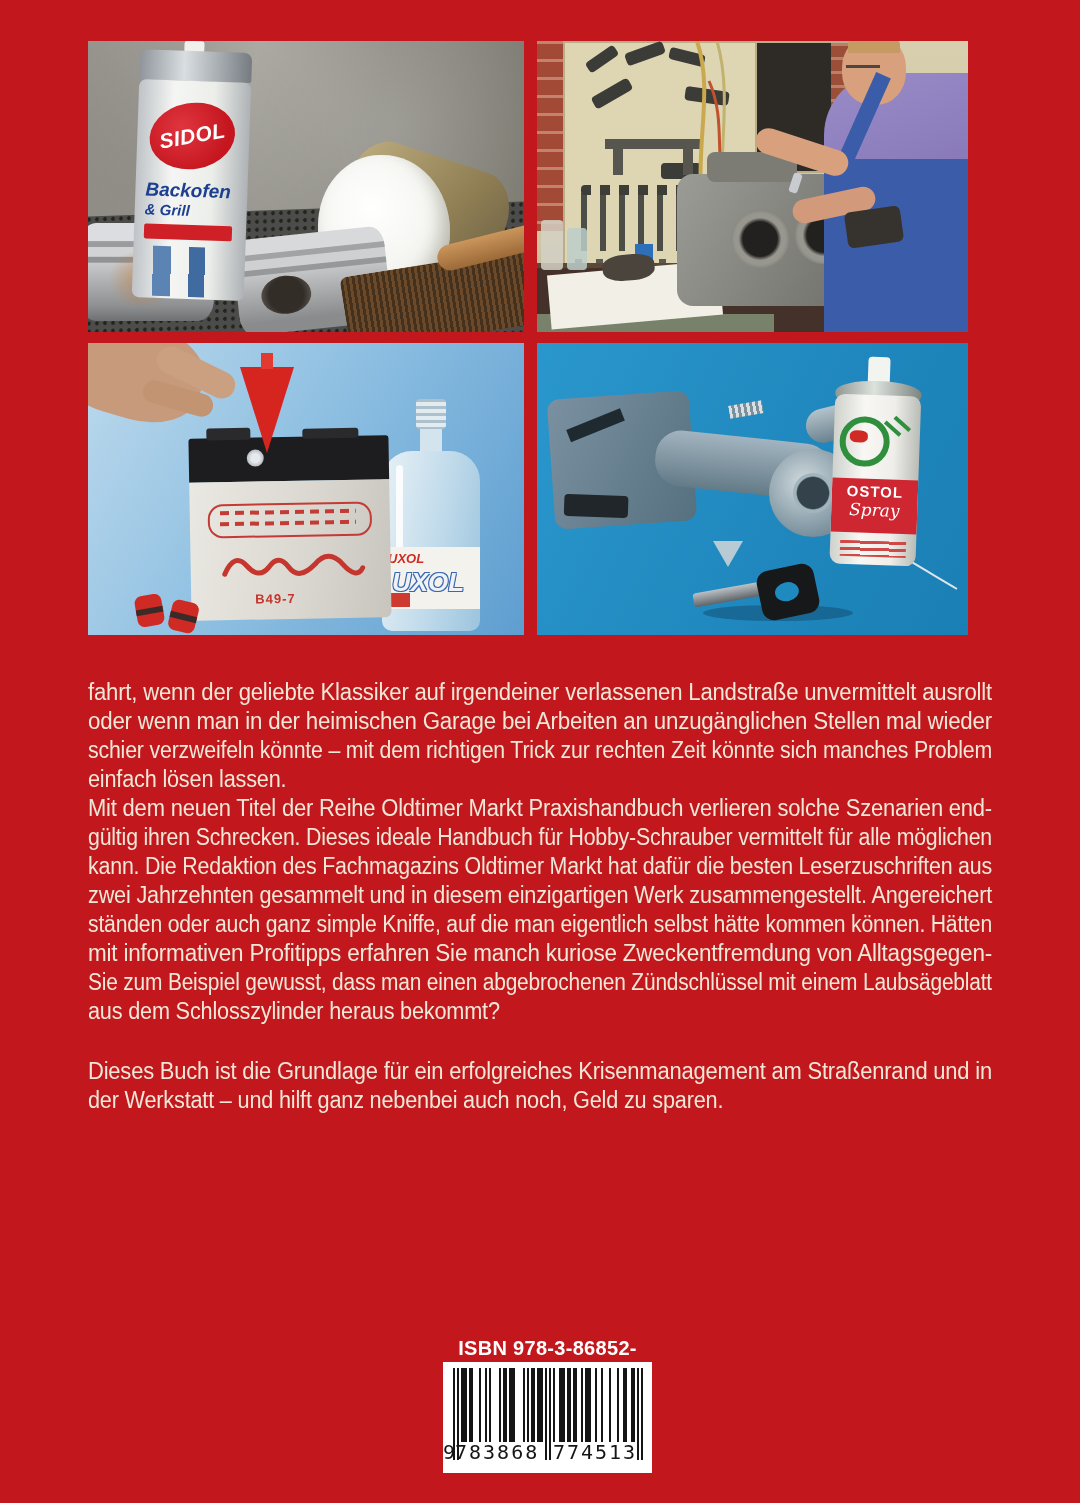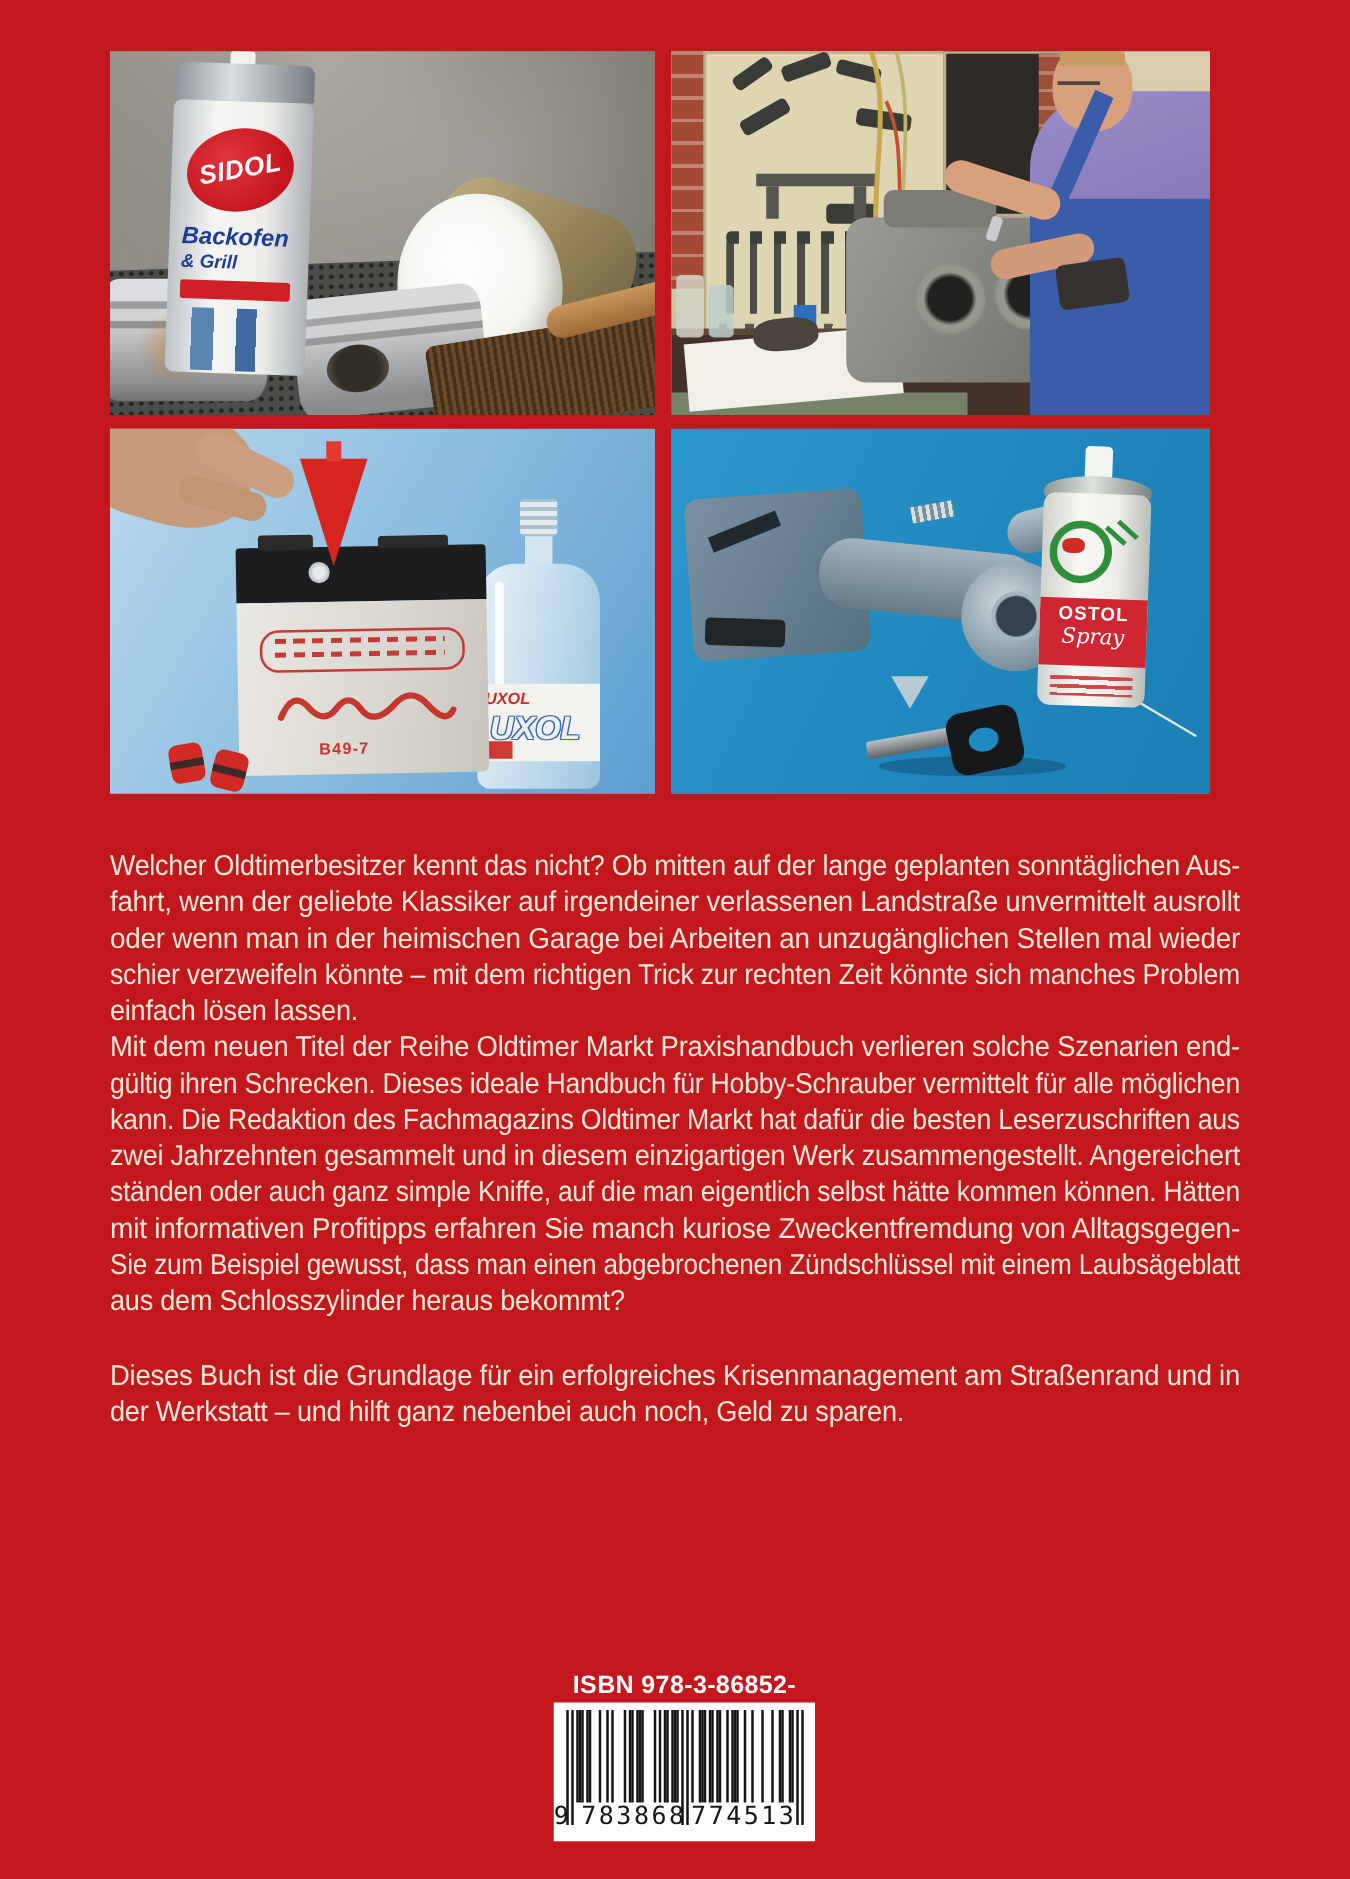--- a/index.html
+++ b/index.html
@@ -191,21 +191,21 @@
 
   
   #isbn-label{position:absolute;left:443px;top:1337px;width:209px;text-align:center;
     color:#ffffff;font-weight:bold;font-size:20px;letter-spacing:.3px;}
   #barcode-box{position:absolute;left:443px;top:1362px;width:209px;height:111px;background:#ffffff;}
   #bars{position:absolute;left:10px;top:6px;width:190px;height:100px;}
   .bar{position:absolute;top:0;width:2px;height:74px;background:#151515;}
   .bar.tall{height:92px;}
   .bdig{position:absolute;top:72px;color:#151515;font-family:"DejaVu Sans Mono",monospace;font-size:20px;line-height:24px;}
   #bd0{left:-10px;}
-  #bd1{left:12px;width:67px;text-align:center;letter-spacing:2px;}
+  #bd1{left:2px;width:67px;text-align:center;letter-spacing:2px;}
   #bd2{left:98px;width:88px;text-align:center;letter-spacing:2px;}
 </style>
 </head>
 <body>
 
 <div class="photo" id="photo1">
   <div class="abs p1-wall"></div>
   <div class="abs p1-mat"></div>
   <div class="abs p1-cyl"></div>
   <div class="abs p1-foam"></div>
@@ -333,21 +333,20 @@
       <div class="abs p4-lines"></div>
     </div>
   </div>
   <div class="abs p4-keyshadow"></div>
   <div class="abs p4-blade"></div>
   <div class="abs p4-keyhead"></div>
 </div>
 
 <div id="body-text">
     <div class="paragraph">
-      <div class="line full"><span class="line-inner" style="transform: scaleX(0.93408);">Welcher Oldtimerbesitzer kennt das nicht? Ob mitten auf der lange geplanten sonntäglichen Aus-</span></div>
       <div class="line full"><span class="line-inner" style="transform: scaleX(0.961846);">fahrt, wenn der geliebte Klassiker auf irgendeiner verlassenen Landstraße unvermittelt ausrollt</span></div>
       <div class="line full"><span class="line-inner" style="transform: scaleX(0.969567);">oder wenn man in der heimischen Garage bei Arbeiten an unzugänglichen Stellen mal wieder</span></div>
       <div class="line full"><span class="line-inner" style="transform: scaleX(0.926868);">schier verzweifeln könnte – mit dem richtigen Trick zur rechten Zeit könnte sich manches Problem</span></div>
       <div class="line last"><span class="line-inner" style="transform: scaleX(0.94211);">einfach lösen lassen.</span></div>
     </div>
     <div class="paragraph">
       <div class="line full"><span class="line-inner" style="transform: scaleX(0.954593);">Mit dem neuen Titel der Reihe Oldtimer Markt Praxishandbuch verlieren solche Szenarien end-</span></div>
       <div class="line full"><span class="line-inner" style="transform: scaleX(0.925563);">gültig ihren Schrecken. Dieses ideale Handbuch für Hobby-Schrauber vermittelt für alle möglichen</span></div>
       <div class="line full"><span class="line-inner" style="transform: scaleX(0.928638);">kann. Die Redaktion des Fachmagazins Oldtimer Markt hat dafür die besten Leserzuschriften aus</span></div>
       <div class="line full"><span class="line-inner" style="transform: scaleX(0.942081);">zwei Jahrzehnten gesammelt und in diesem einzigartigen Werk zusammengestellt. Angereichert</span></div>

